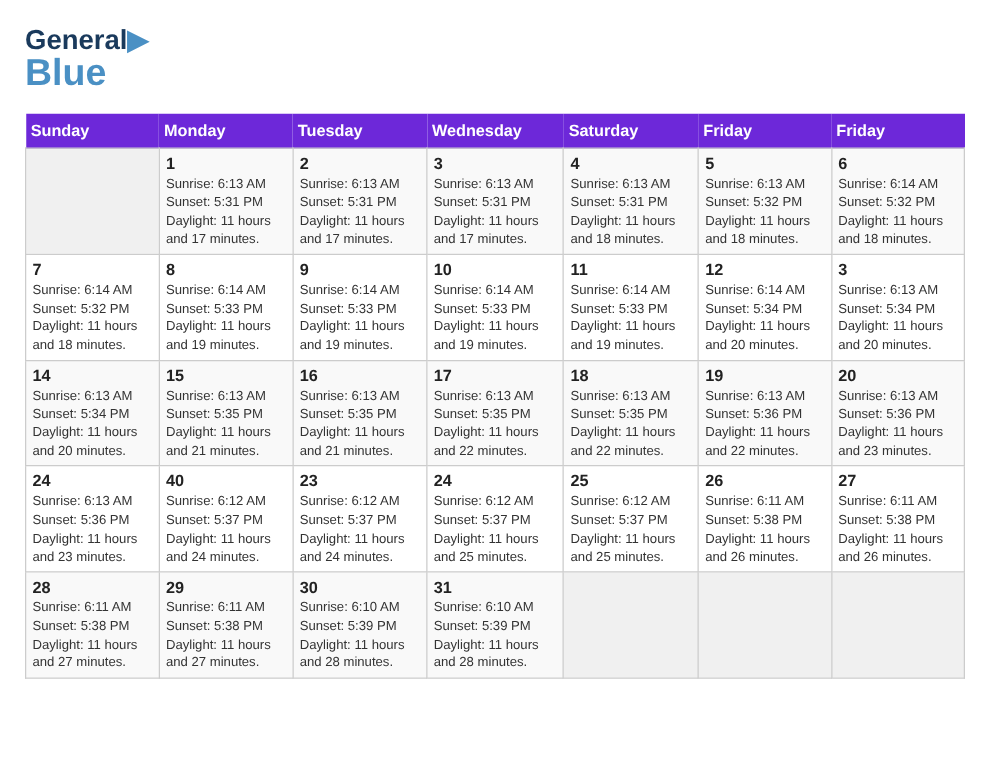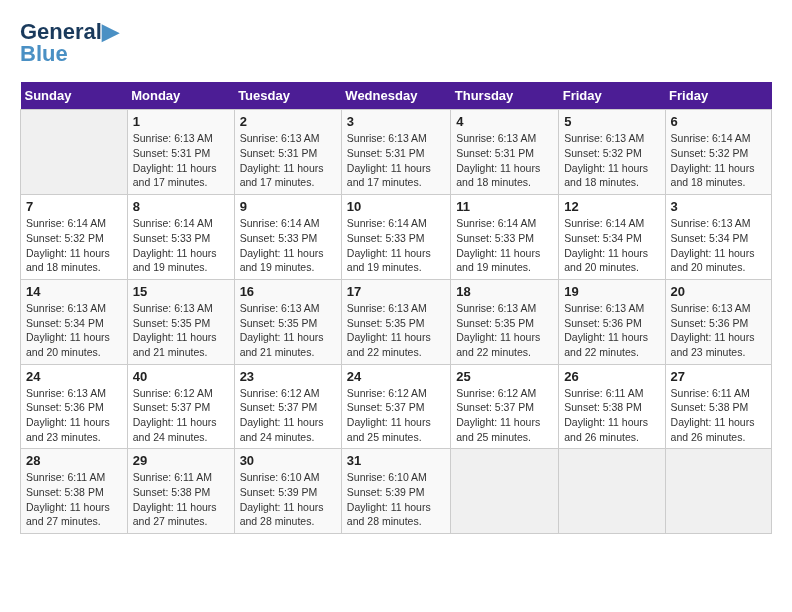--- a/index.html
+++ b/index.html
@@ -32,21 +32,21 @@
     .subtitle {
       font-size: 16px;
       color: #444;
     }
     table {
       width: 100%;
       border-collapse: collapse;
       font-size: 11px;
     }
     thead tr th {
-      background: #4c1d95;
+      background: #6d28d9;
       color: #fff;
       padding: 6px 4px;
       text-align: left;
       font-size: 13px;
       font-weight: bold;
     }
     tbody tr td {
       border: 1px solid #ccc;
       padding: 4px 5px;
       vertical-align: top;
@@ -78,36 +78,36 @@
 </head>
 <body>
 
 <div class="header">
   <div class="logo">
     <div style="display:flex;align-items:flex-end;gap:2px;">
       <div style="font-size:22px;font-weight:bold;color:#1a3a5c;line-height:1.1;">
         <span style="color:#1a3a5c;">General</span><span style="color:#4a90c4;">▶</span>
       </div>
     </div>
-    <div style="font-size:22px;font-weight:bold;color:#4a90c4;line-height:1.1;margin-top:-2px;">Blue</div>
+    <div style="font-size:30px;font-weight:bold;color:#4a90c4;line-height:1.1;margin-top:-2px;">Blue</div>
   </div>
   <div class="title-block">
     <div class="main-title"></div>
     <div class="subtitle"></div>
   </div>
 </div>
 
 <table>
   <thead>
     <tr id="thead-row">
         <th>Sunday</th>
         <th>Monday</th>
         <th>Tuesday</th>
         <th>Wednesday</th>
-        <th>Thursday</th>
+        <th>Saturday</th>
         <th>Friday</th>
         <th>Friday</th>
       </tr>
   </thead>
   <tbody id="calendar-body">
       <tr>
         <td class="empty-cell"></td>
         <td>
           <span class="day-num">1</span>
           <div class="day-detail" style="white-space: pre-line;">Sunrise: 6:13 AM

